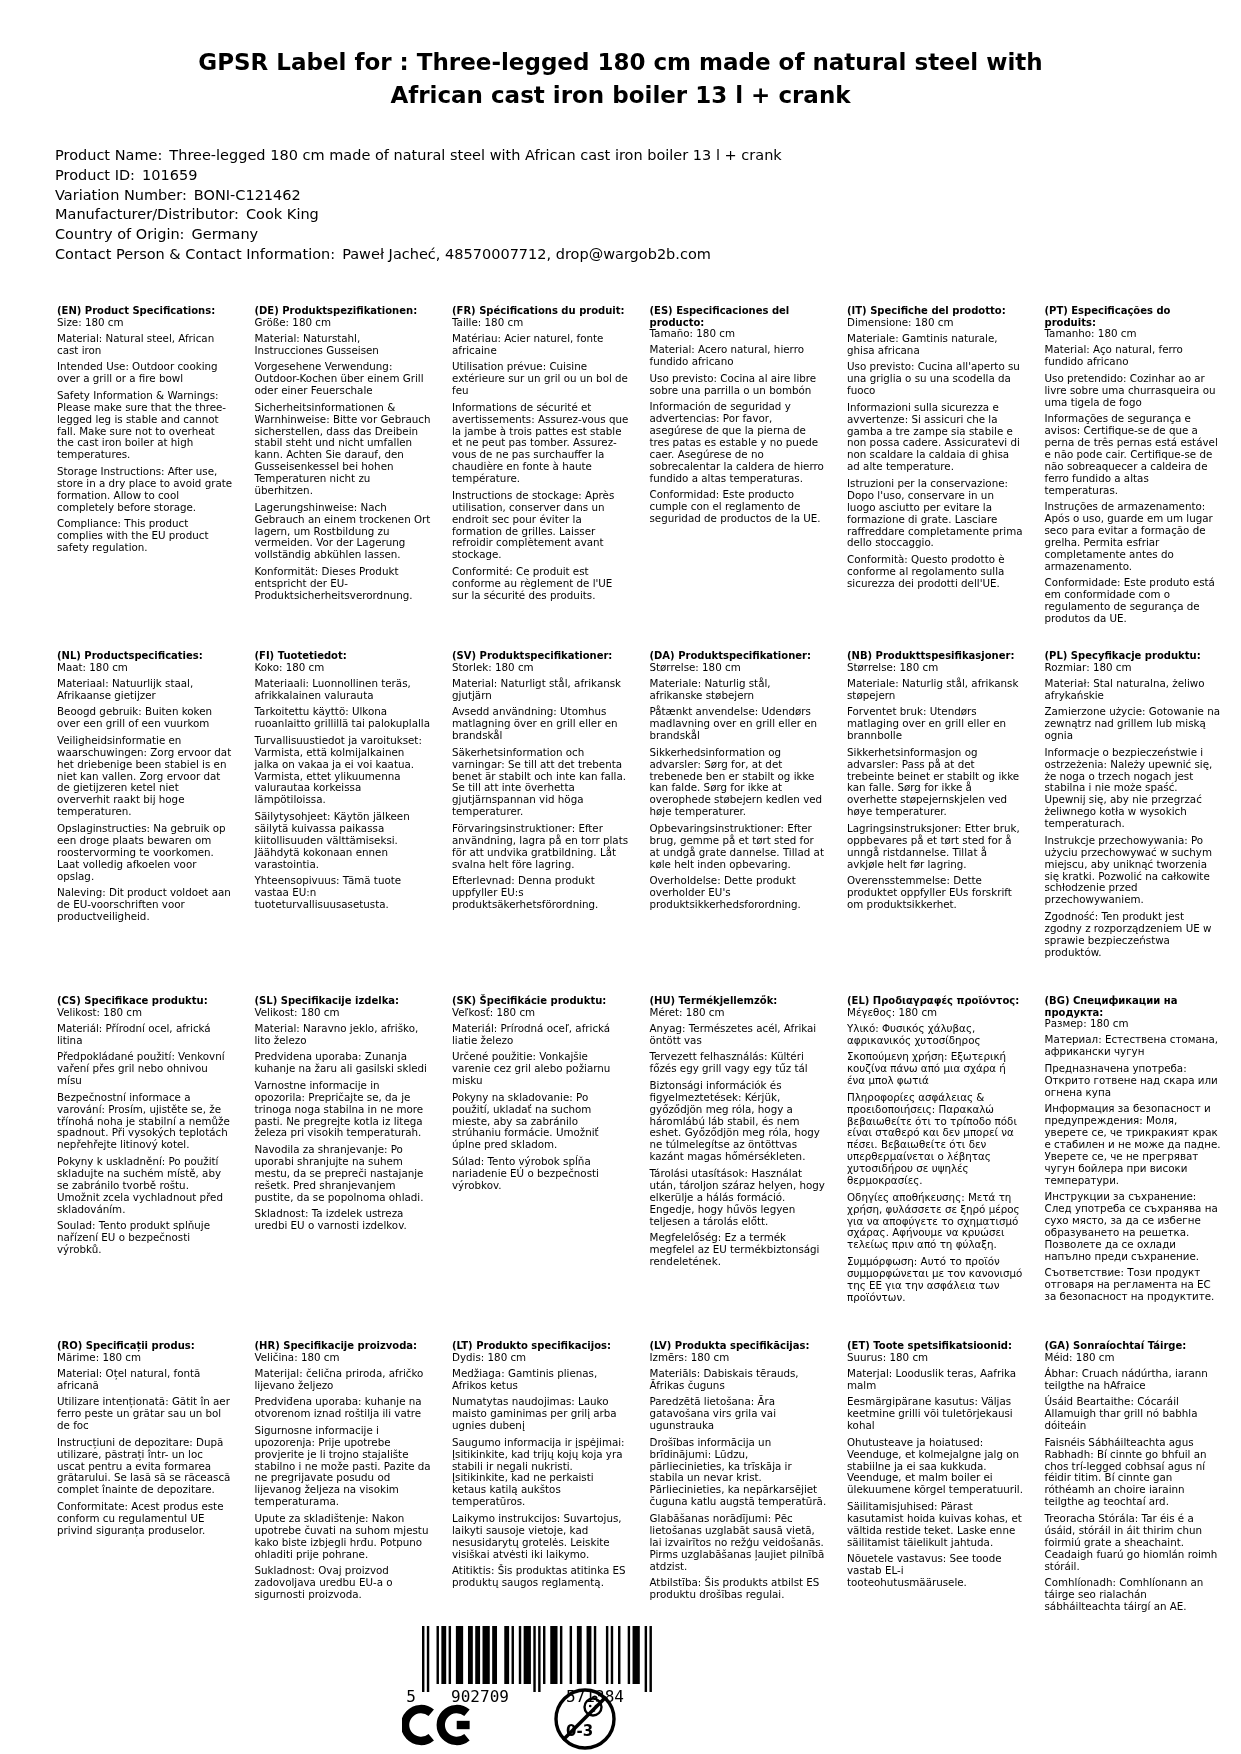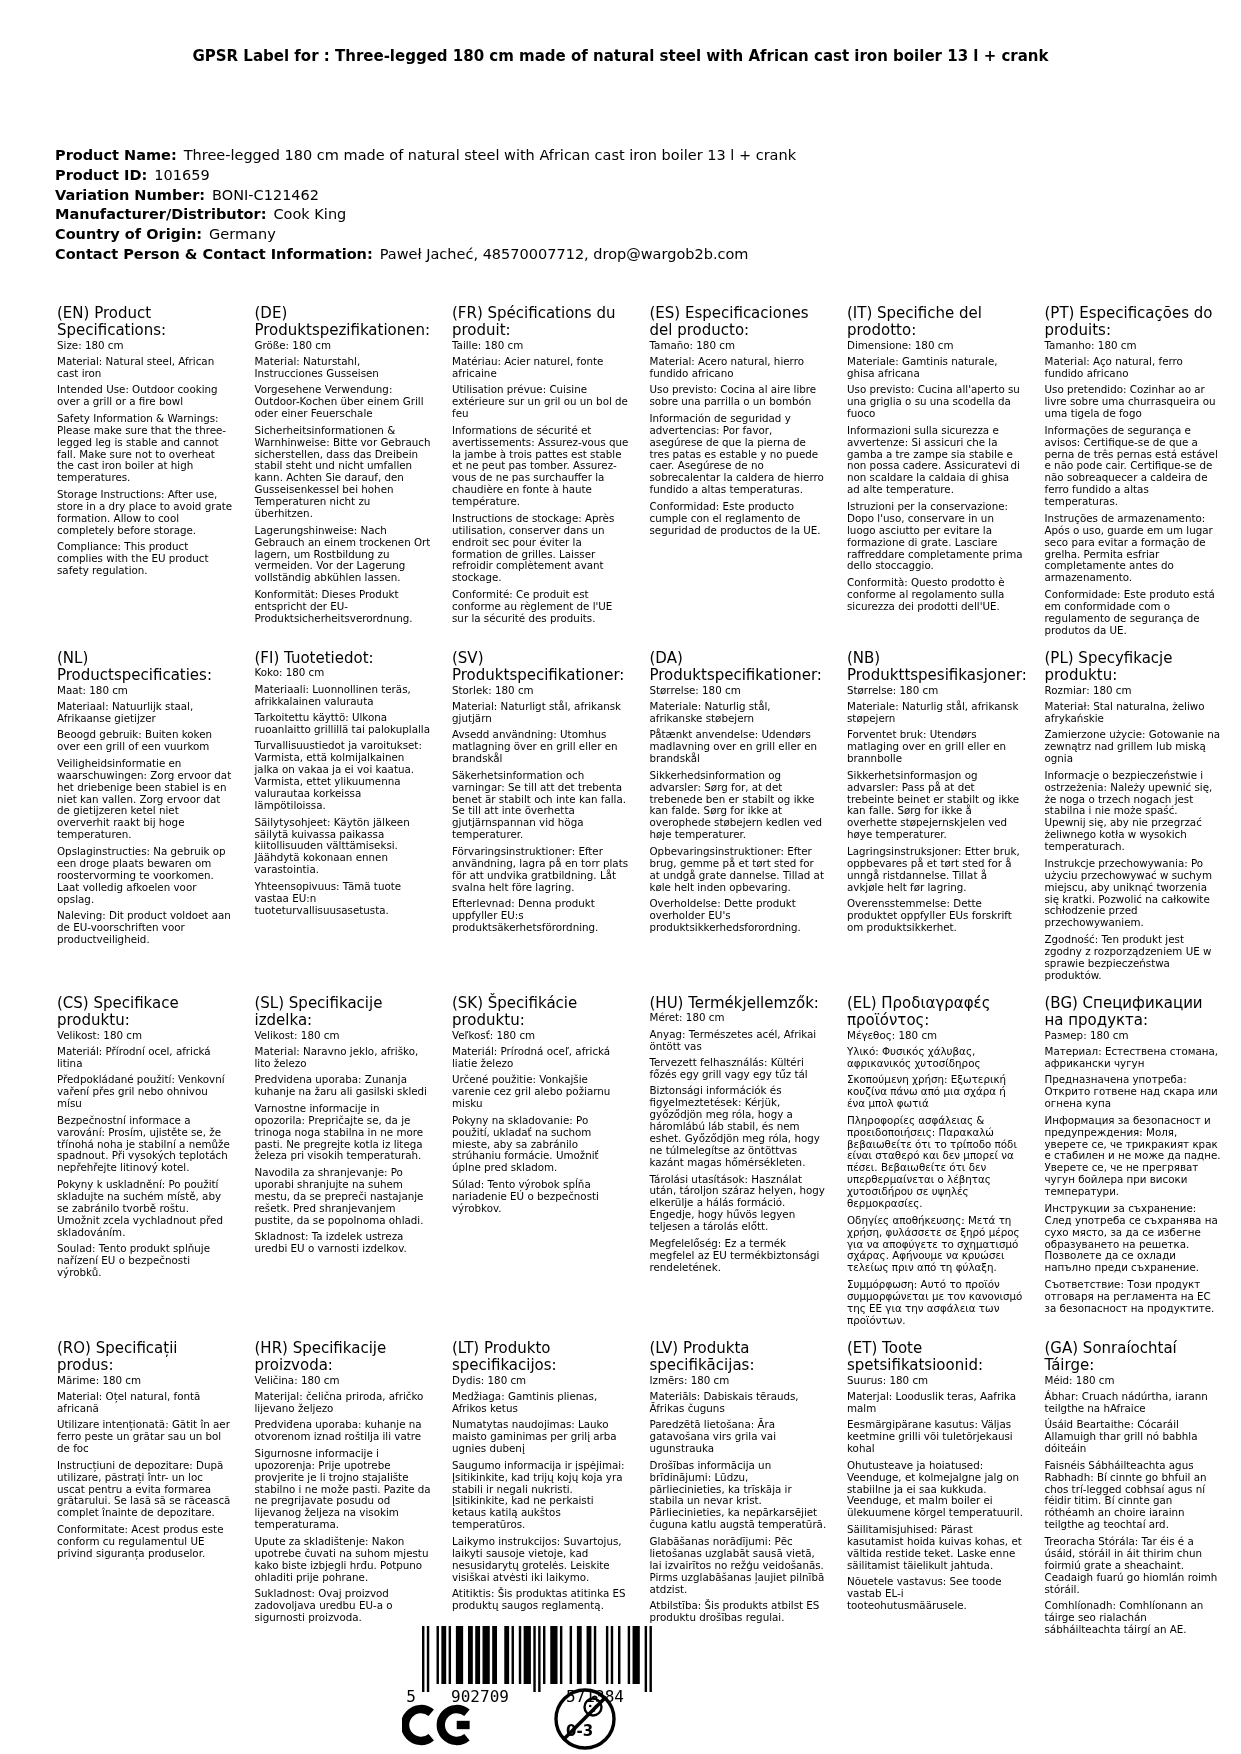--- a/index.html
+++ b/index.html
@@ -10,36 +10,36 @@
     color: #000;
     font-family: "DejaVu Sans", sans-serif;
     overflow: hidden;
   }
   .title-wrap {
     position: absolute; top: 46px; left: 0; right: 0;
     text-align: center;
   }
   .title {
     display: inline-block; max-width: 920px;
-    font-size: 15px; font-weight: bold; line-height: 1.45;
+    font-size: 23px; font-weight: bold; line-height: 1.45;
   }
   .info {
     position: absolute; left: 55px; top: 146px;
     font-size: 14.5px; line-height: 19.8px;
   }
-  .info-label { font-weight: bold; }
+  .info-label { font-weight: normal; }
   .info-value { margin-left: 7px; }
   .lang-grid {
     position: absolute; left: 57px; top: 305px;
     display: grid;
     grid-template-columns: repeat(6, 197.5px);
     grid-auto-rows: 345px;
   }
   .lang-cell { width: 177px; font-size: 10.3px; line-height: 1.16; }
-  .lang-header { font-weight: normal; font-size: 15px; line-height: 1.15; }
+  .lang-header { font-weight: bold; font-size: 10px; line-height: 1.15; }
   .lang-size { margin-bottom: 1px; }
   .lang-para { margin-top: 4.5px; }
   .barcode-block { position: absolute; left: 390px; top: 1626px; }
   .barcode-block svg rect { fill: #000; }
   .barcode-digit { font-family: "DejaVu Sans Mono", monospace; font-size: 16px; fill: #000; }
   .ce-wrap { position: absolute; left: 402px; top: 1702px; }
   .age-wrap { position: absolute; left: 552px; top: 1686px; }
 </style>
 </head>
 <body>

